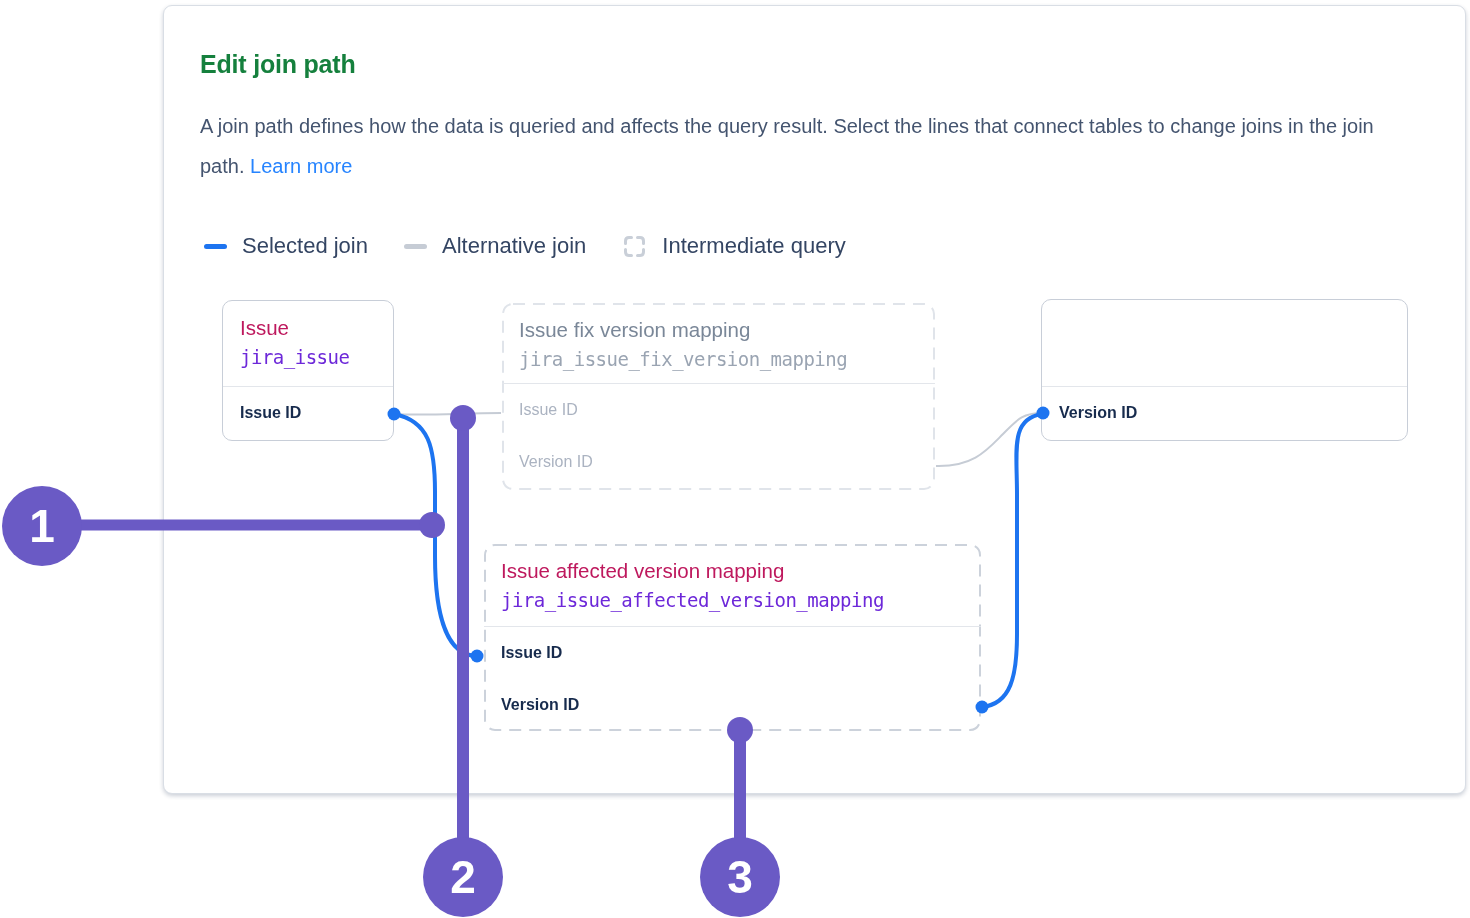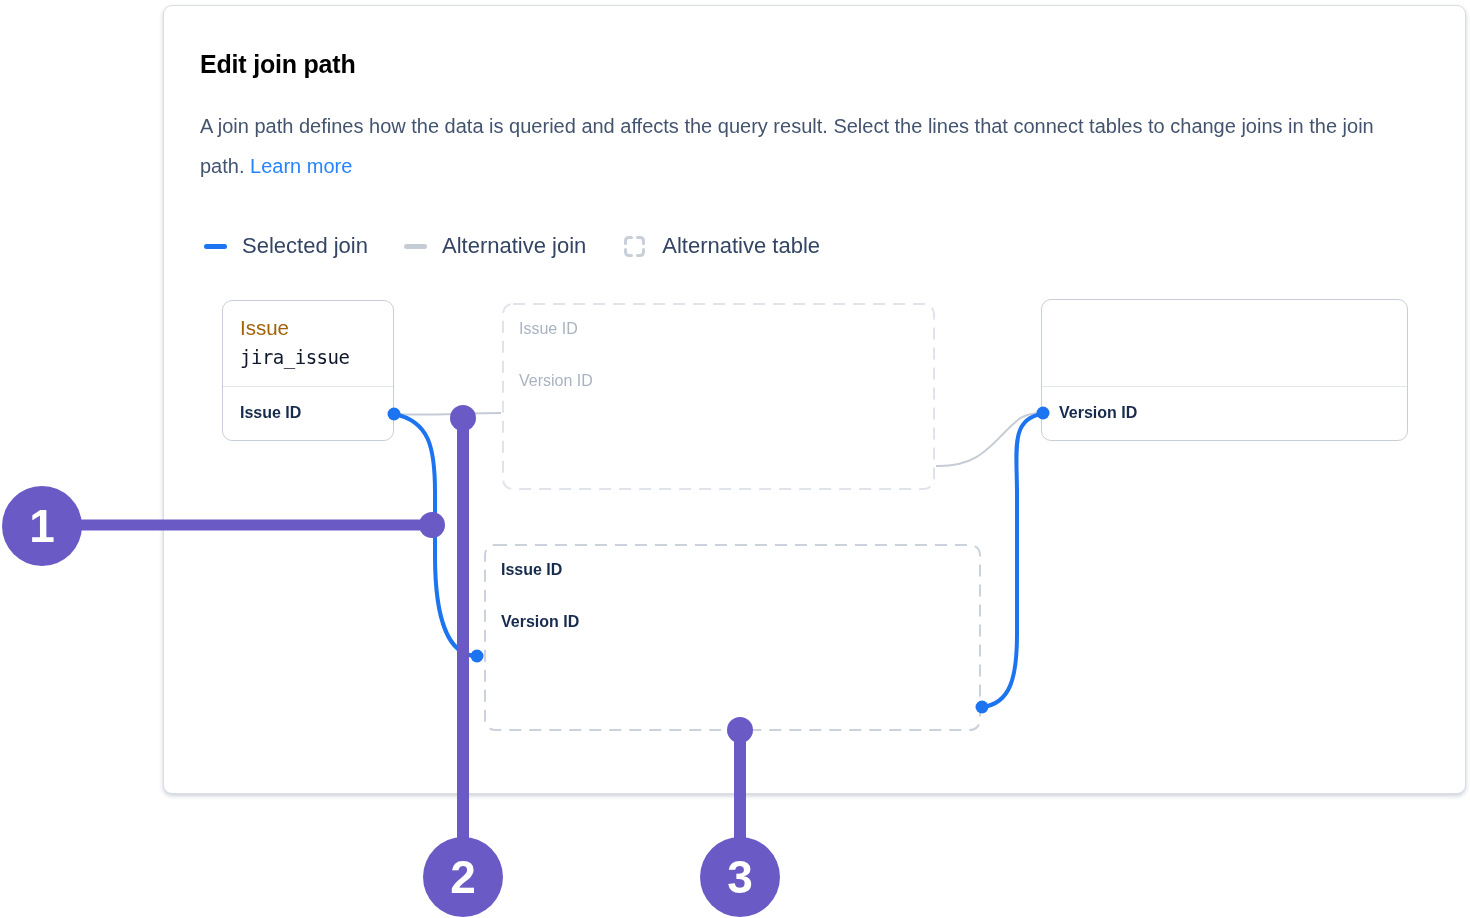--- a/index.html
+++ b/index.html
@@ -11,21 +11,21 @@
   }
   
   .card {
     position:absolute; left:163px; top:5px; width:1303px; height:789px;
     background:#ffffff; border:1px solid #D9DEE5; border-radius:9px;
     box-shadow:0 2px 4px rgba(23,43,77,0.22);
     z-index:0; box-sizing:border-box;
   }
   .card-title {
     position:absolute; left:36px; top:44px;
-    font-size:25px; font-weight:700; color:#000000; letter-spacing:-0.2px;
+    font-size:25px; font-weight:700; color:#15803d; letter-spacing:-0.2px;
   }
   .card-desc {
     position:absolute; left:36px; top:100px; width:1222px;
     font-size:20px; line-height:40px; color:#44546F;
   }
   .card-desc a { color:#2684FF; text-decoration:none; cursor:pointer; }
   
   .legend {
     position:absolute; left:40px; top:224px; height:32px;
     display:flex; align-items:center; gap:36px;
@@ -43,23 +43,23 @@
   }
   .tbox.solid { border:1.5px solid #C8CED8; }
   .tbox.dashed { border:none; }
   .dash-rect { position:absolute; left:0; top:0; z-index:0; }
   .tbox-header {
     position:relative; box-sizing:border-box; z-index:1;
     padding:13px 17px 0 17px; border-bottom:1px solid #E3E6EB;
   }
   .hdr-87 { height:86px; } .hdr-82 { height:81px; }
   .hdr-88 { height:87px; } .hdr-84 { height:83px; }
-  .tbox-title { font-size:20.5px; font-weight:500; color:#a16207; line-height:27px; white-space:nowrap; }
+  .tbox-title { font-size:20.5px; font-weight:500; color:#be185d; line-height:27px; white-space:nowrap; }
   .tbox-sub {
-    font-family:"DejaVu Sans Mono", monospace; font-size:19px; color:#0f172a;
+    font-family:"DejaVu Sans Mono", monospace; font-size:19px; color:#6d28d9;
     line-height:25px; margin-top:4px; white-space:nowrap; letter-spacing:-0.5px;
   }
   .tbox-field {
     position:relative; z-index:1; height:52px; display:flex; align-items:center;
     padding:0 17px; font-size:16px; font-weight:700; color:#172B4D; white-space:nowrap;text-align:right;
   }
   .tbox.muted .tbox-title { color:#7A8798; font-weight:400; }
   .tbox.muted .tbox-sub   { color:#9AA4B2; }
   .tbox.muted .tbox-field { color:#ABB3C1; font-weight:500; }
   
@@ -95,51 +95,59 @@
       </div>
       <div class="legend-item">
         <svg class="corner-icon" width="25" height="25" viewBox="0 0 25 25">
           <g fill="none" stroke="#C9CFD8" stroke-width="3" stroke-linecap="round">
             <path d="M3.5 9.5 V7 Q3.5 3.5 7 3.5 H9.5"></path>
             <path d="M15.5 3.5 H18 Q21.5 3.5 21.5 7 V9.5"></path>
             <path d="M21.5 15.5 V18 Q21.5 21.5 18 21.5 H15.5"></path>
             <path d="M9.5 21.5 H7 Q3.5 21.5 3.5 18 V15.5"></path>
           </g>
         </svg>
-        <span>Alternative table</span>
+        <span>Intermediate query</span>
       </div>
     </div>
   </div>
 
   <div class="tbox solid" style="left:222px; top:300px; width:172px; height:141px;">
     <div class="tbox-header hdr-87">
       <div class="tbox-title">Issue</div>
       <div class="tbox-sub">jira_issue</div>
     </div>
     <div class="tbox-field">Issue ID</div>
   </div>
 
   <div class="tbox dashed muted" style="left:502px; top:303px; width:433px; height:187px;">
     <svg class="dash-rect" width="433" height="187">
       <rect x="1" y="1" width="431" height="185" rx="10" fill="none" stroke="#E0E4EA" stroke-width="2" stroke-dasharray="12 8"></rect>
     </svg>
+    <div class="tbox-header hdr-82">
+      <div class="tbox-title">Issue fix version mapping</div>
+      <div class="tbox-sub">jira_issue_fix_version_mapping</div>
+    </div>
     <div class="tbox-field">Issue ID</div>
     <div class="tbox-field">Version ID</div>
   </div>
 
   <div class="tbox solid" style="left:1041px; top:299px; width:367px; height:142px;">
     <div class="tbox-header hdr-88">
     </div>
     <div class="tbox-field">Version ID</div>
   </div>
 
   <div class="tbox dashed" style="left:484px; top:544px; width:497px; height:187px;">
     <svg class="dash-rect" width="497" height="187">
       <rect x="1" y="1" width="495" height="185" rx="10" fill="none" stroke="#CCD2DB" stroke-width="2" stroke-dasharray="12 8"></rect>
     </svg>
+    <div class="tbox-header hdr-84">
+      <div class="tbox-title">Issue affected version mapping</div>
+      <div class="tbox-sub">jira_issue_affected_version_mapping</div>
+    </div>
     <div class="tbox-field">Issue ID</div>
     <div class="tbox-field">Version ID</div>
   </div>
 
   <svg class="connector-layer" width="1470" height="918" viewBox="0 0 1470 918">
 
     <path d="M394 414 C426 416 462 413 501 413" fill="none" stroke-width="2" stroke="#C6CCD5"></path>
     <path d="M936 466 C974 467 988 449 1003 434 C1017 420 1022 413 1042 413" fill="none" stroke-width="2" stroke="#C6CCD5"></path>
 
     <path d="M394 414 C429 421 435 447 435 492 L435 556 C435 613 446 655 476 656" fill="none" stroke-width="4" stroke-linecap="round" stroke="#1D74F0"></path>

